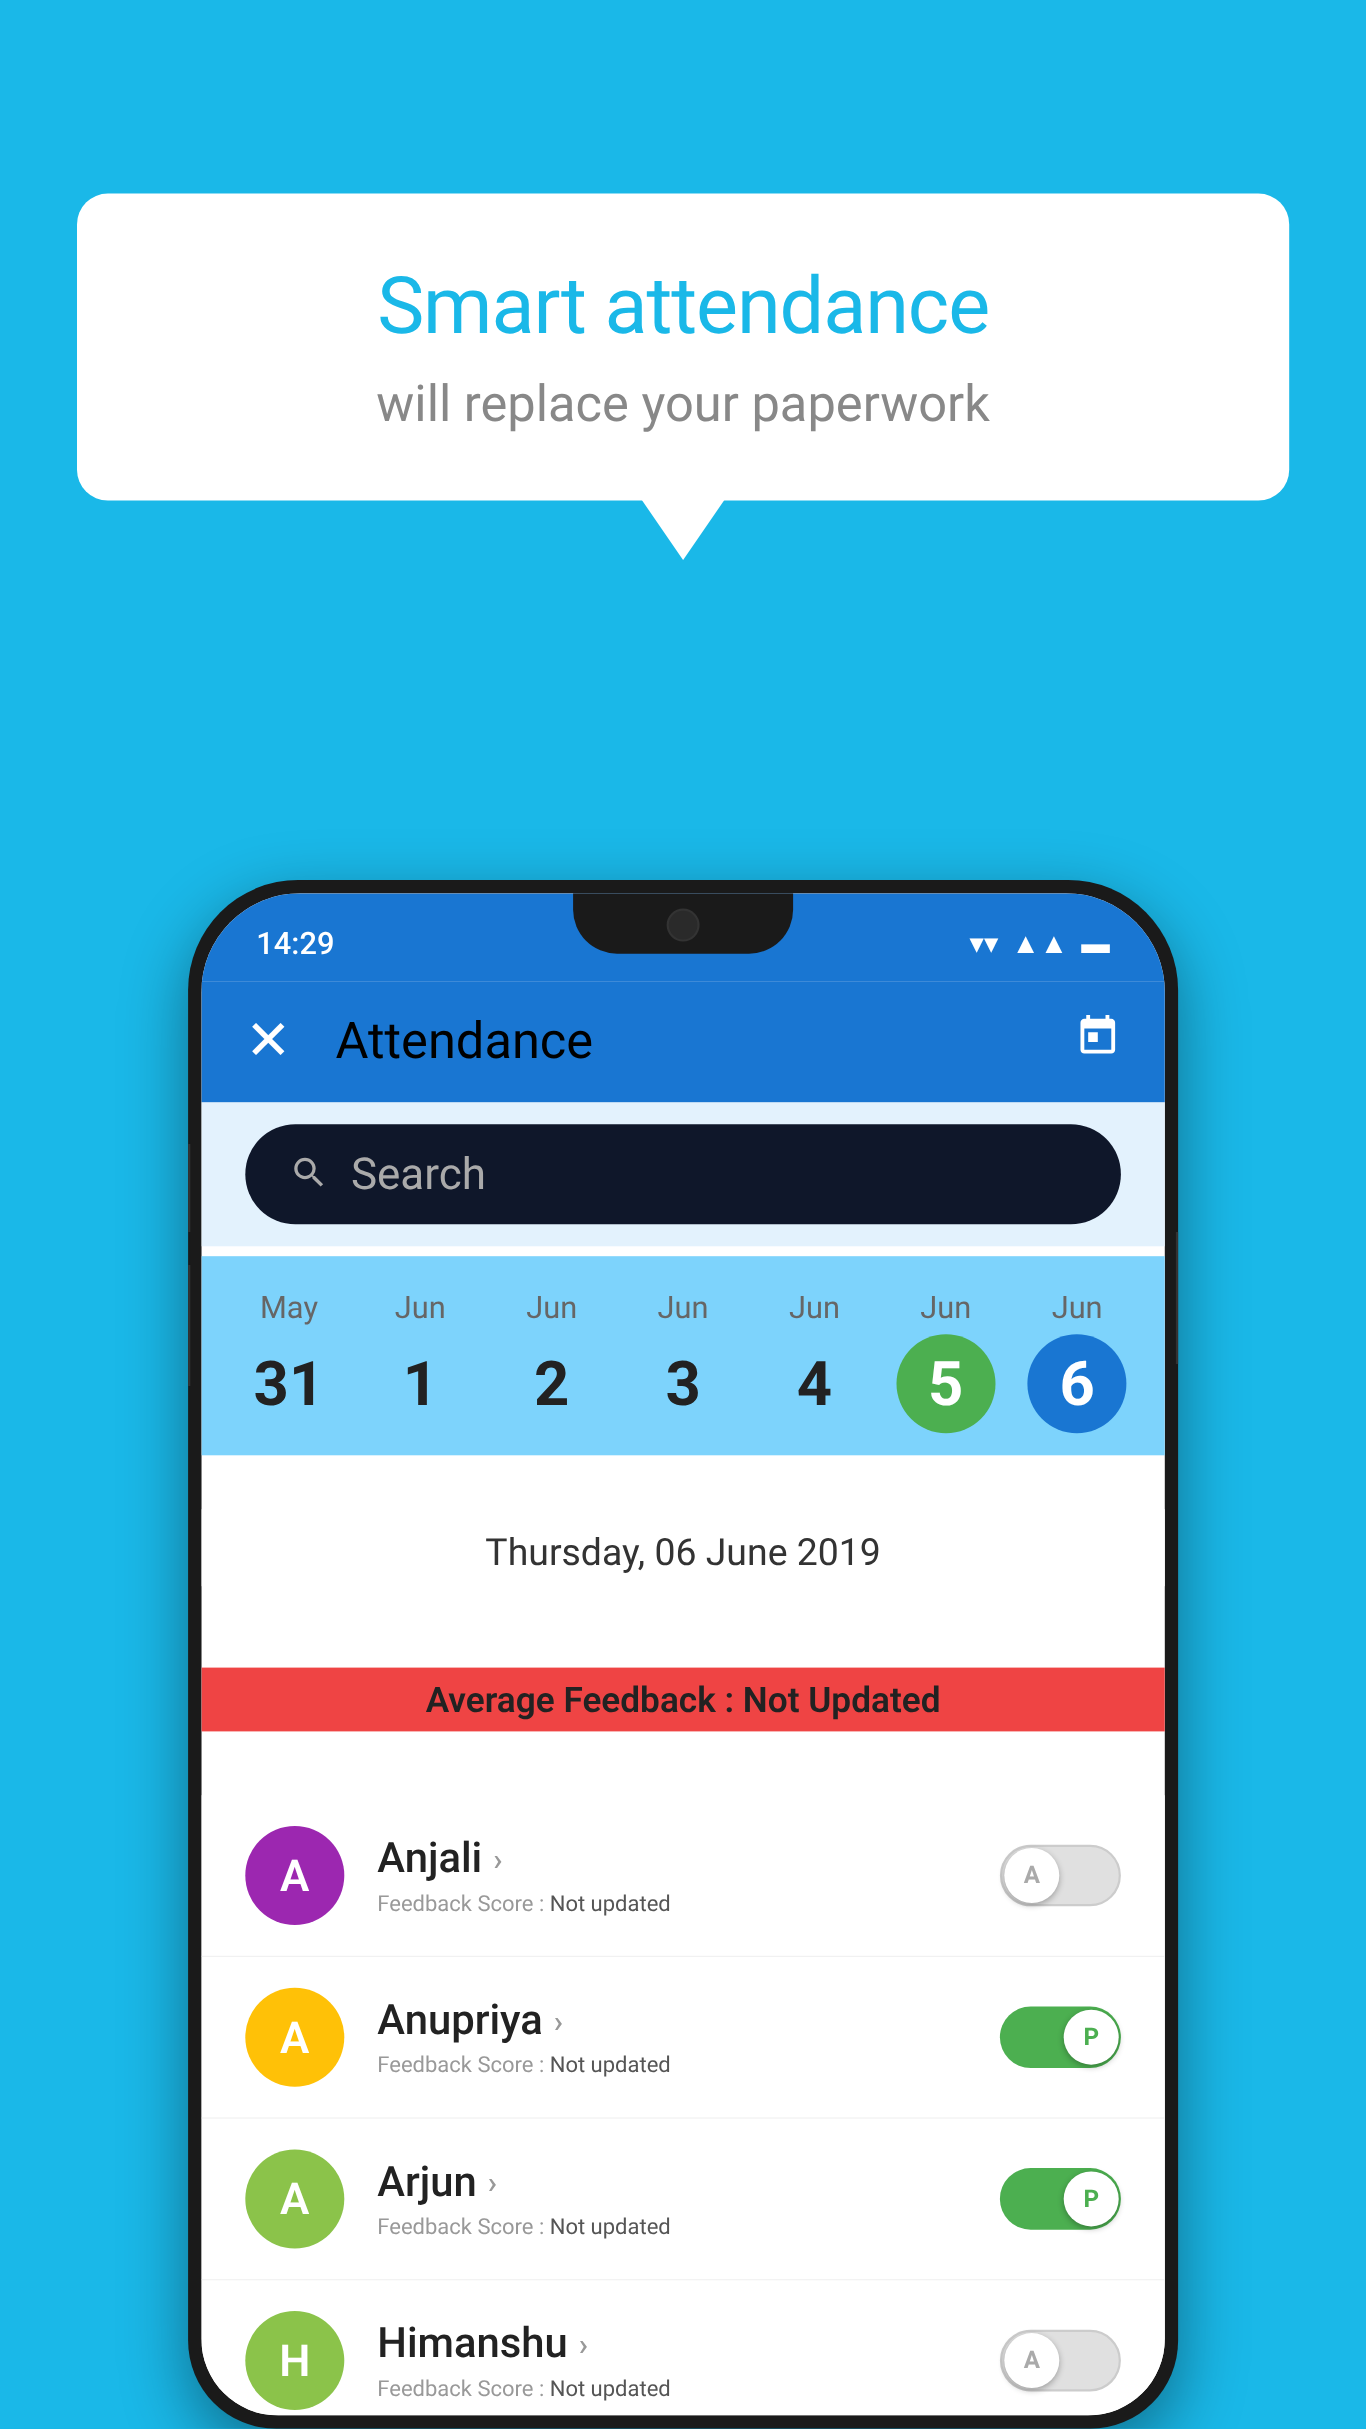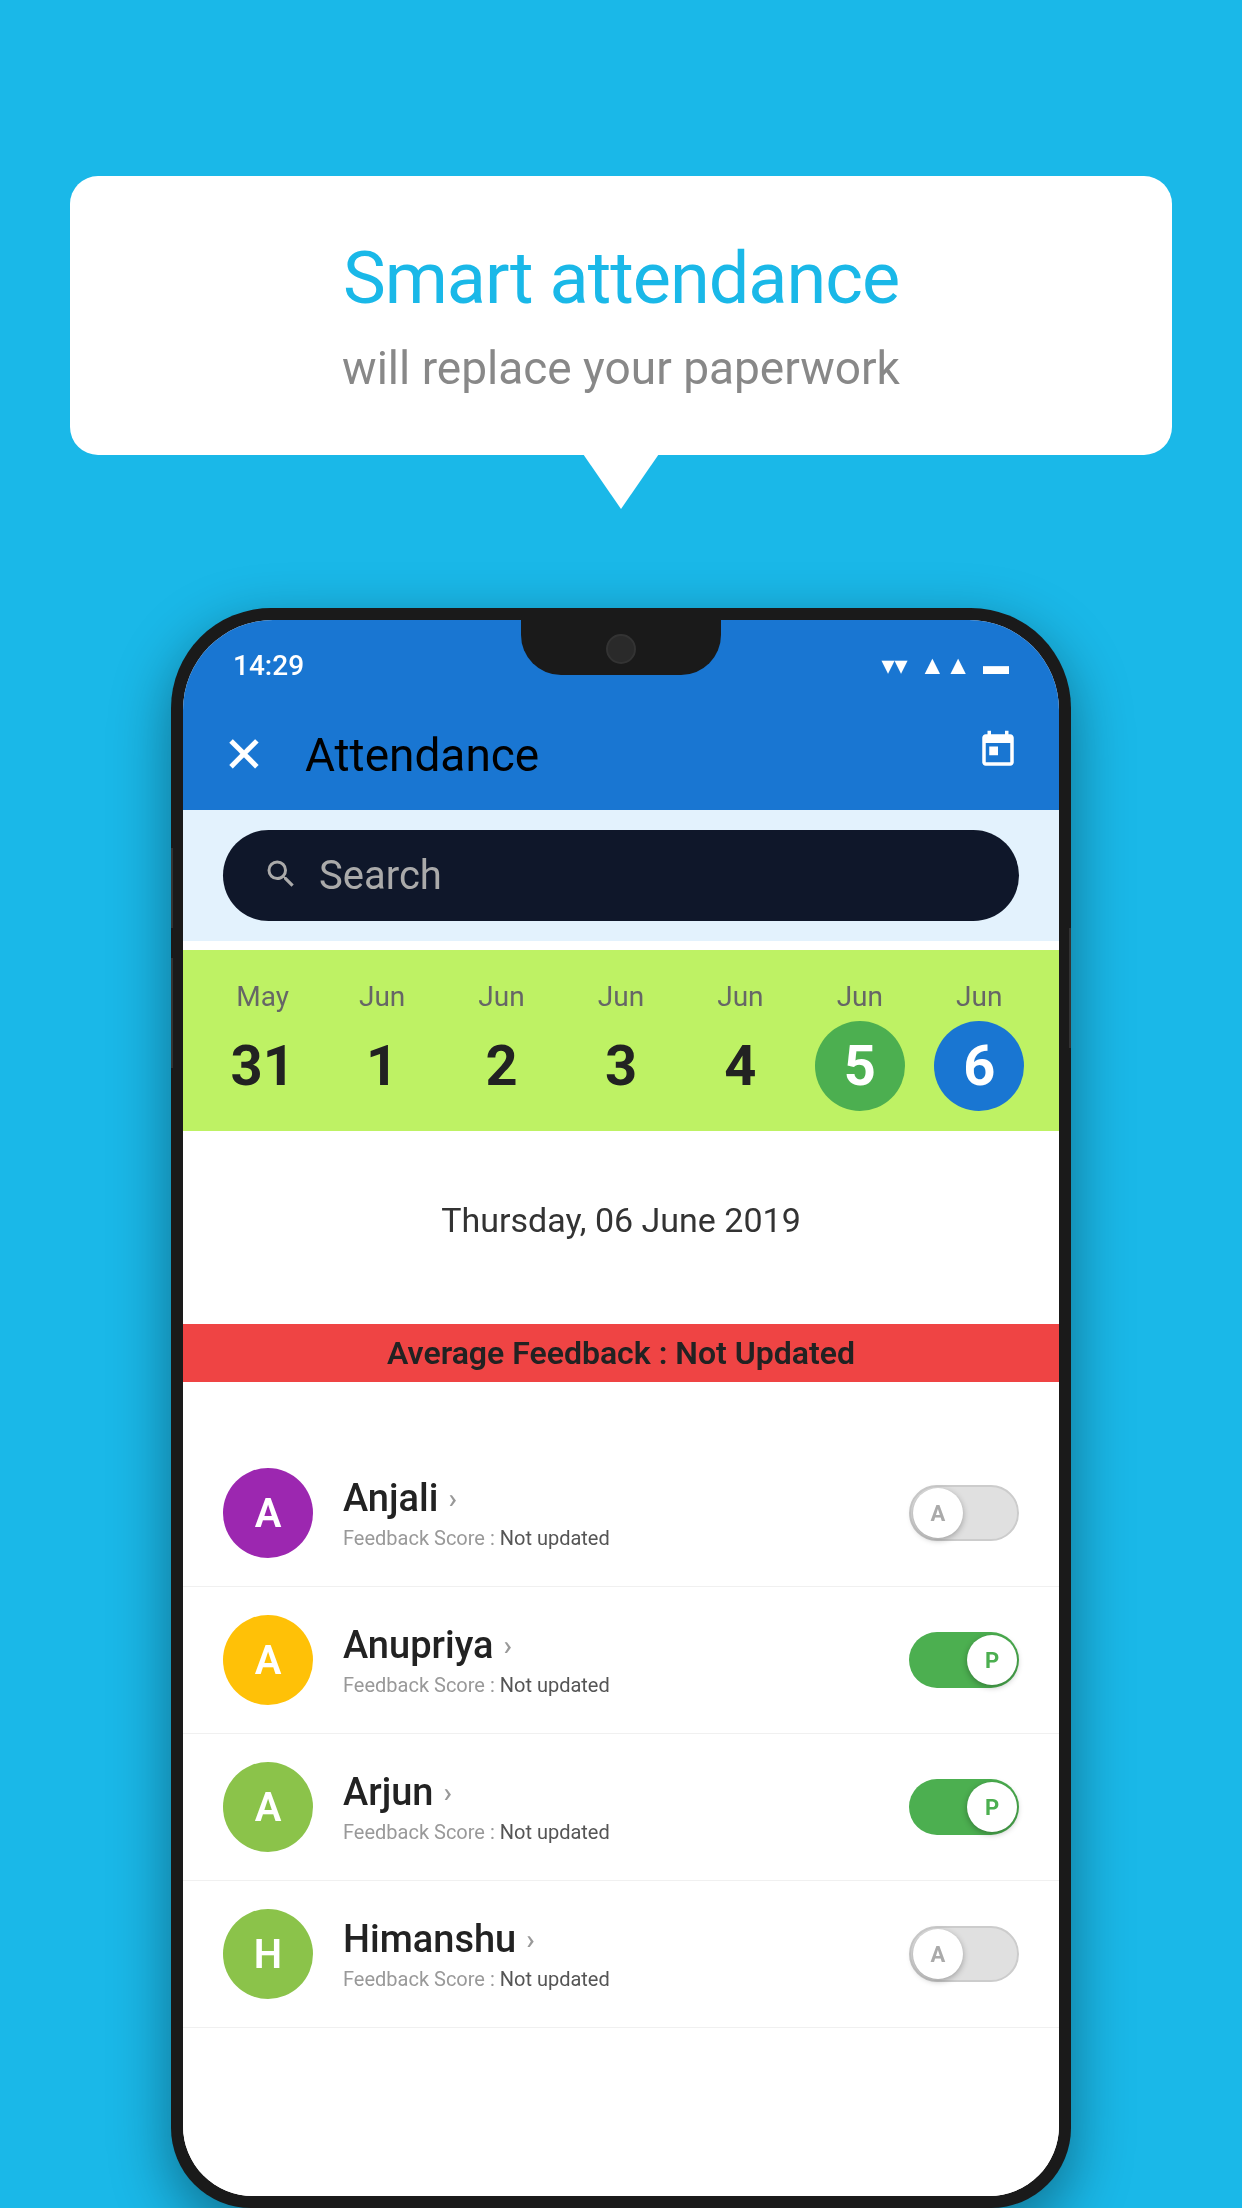--- a/index.html
+++ b/index.html
@@ -56,21 +56,21 @@
       border-top: 58px solid white;
     }
 
     
     .phone-frame {
       position: absolute;
       bottom: 0;
       left: 50%;
       transform: translateX(-50%);
       width: 900px;
-      height: 1600px;
+      height: 1408px;
       background: #1a1a1a;
       border-radius: 100px 100px 80px 80px;
       box-shadow: 0 20px 60px rgba(0,0,0,0.4);
       overflow: hidden;
     }
 
     
     .phone-inner {
       position: absolute;
       top: 12px;
@@ -210,21 +210,21 @@
     
     .calendar-strip {
       position: absolute;
       top: 330px;
       left: 0;
       right: 0;
       padding: 30px 20px 20px 20px;
       display: flex;
       align-items: center;
       justify-content: space-around;
-      background: #bef264;
+      background: #7dd3fc;
       z-index: 20;
     }
 
     .cal-day {
       display: flex;
       flex-direction: column;
       align-items: center;
       gap: 8px;
     }
 

